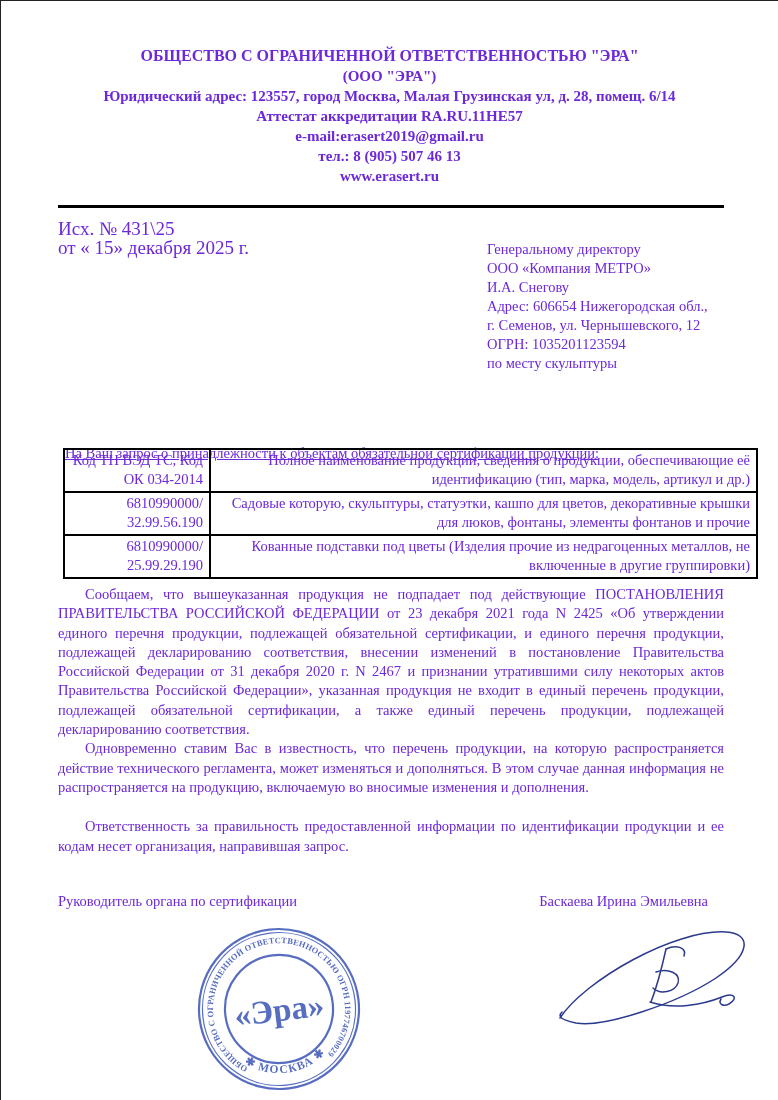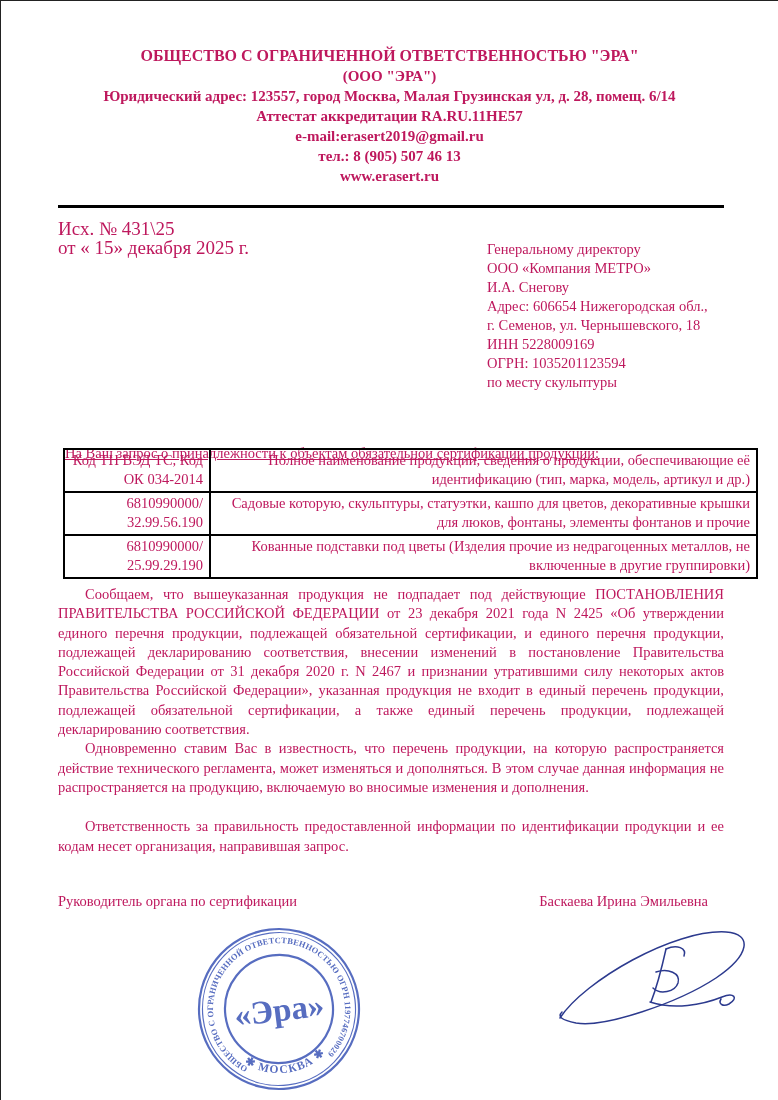--- a/index.html
+++ b/index.html
@@ -5,21 +5,21 @@
   html, body { margin: 0; padding: 0; background: #ffffff; }
   .page {
     position: relative;
     width: 778px;
     height: 1100px;
     background: #ffffff;
     border-top: 1px solid #222;
     border-left: 1px solid #222;
     box-sizing: border-box;
     font-family: "Liberation Serif", "DejaVu Serif", serif;
-    color: #be185d;
+    color: #6d28d9;
     overflow: hidden;
   }
   
   .letterhead {
     position: absolute;
     top: 45px; left: 0; right: 0;
     text-align: center;
     font-weight: bold;
     font-size: 15px;
     line-height: 20px;
@@ -115,22 +115,21 @@
   <div class="outgoing">
     <div>Исх. № 431\25</div>
     <div>от « 15» декабря 2025 г.</div>
   </div>
 
   <div class="recipient">
     <div>Генеральному директору</div>
     <div>ООО «Компания МЕТРО»</div>
     <div>И.А. Снегову</div>
     <div>Адрес: 606654 Нижегородская обл.,</div>
-    <div>г. Семенов, ул. Чернышевского, 18</div>
-    <div>ИНН 5228009169</div>
+    <div>г. Семенов, ул. Чернышевского, 12</div>
     <div>ОГРН: 1035201123594</div>
     <div>по месту скульптуры</div>
   </div>
 
   <p class="intro">На Ваш запрос о принадлежности к объектам обязательной сертификации продукции:</p>
 
   <table class="codes-table">
     <tbody>
       <tr>
         <th class="col-code">Код ТН ВЭД ТС, Код ОК 034-2014</th>

